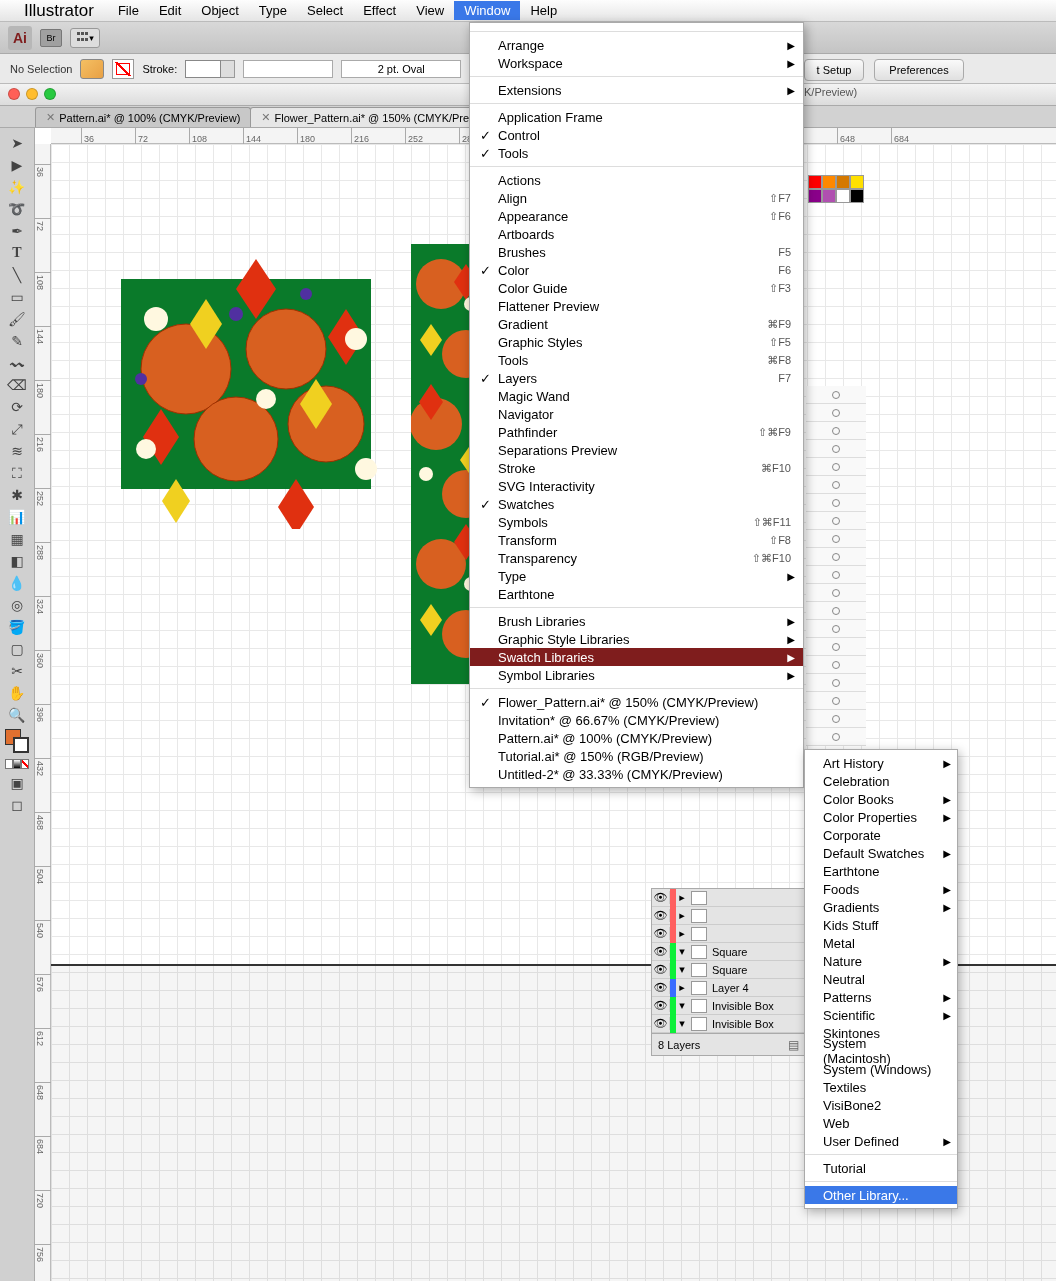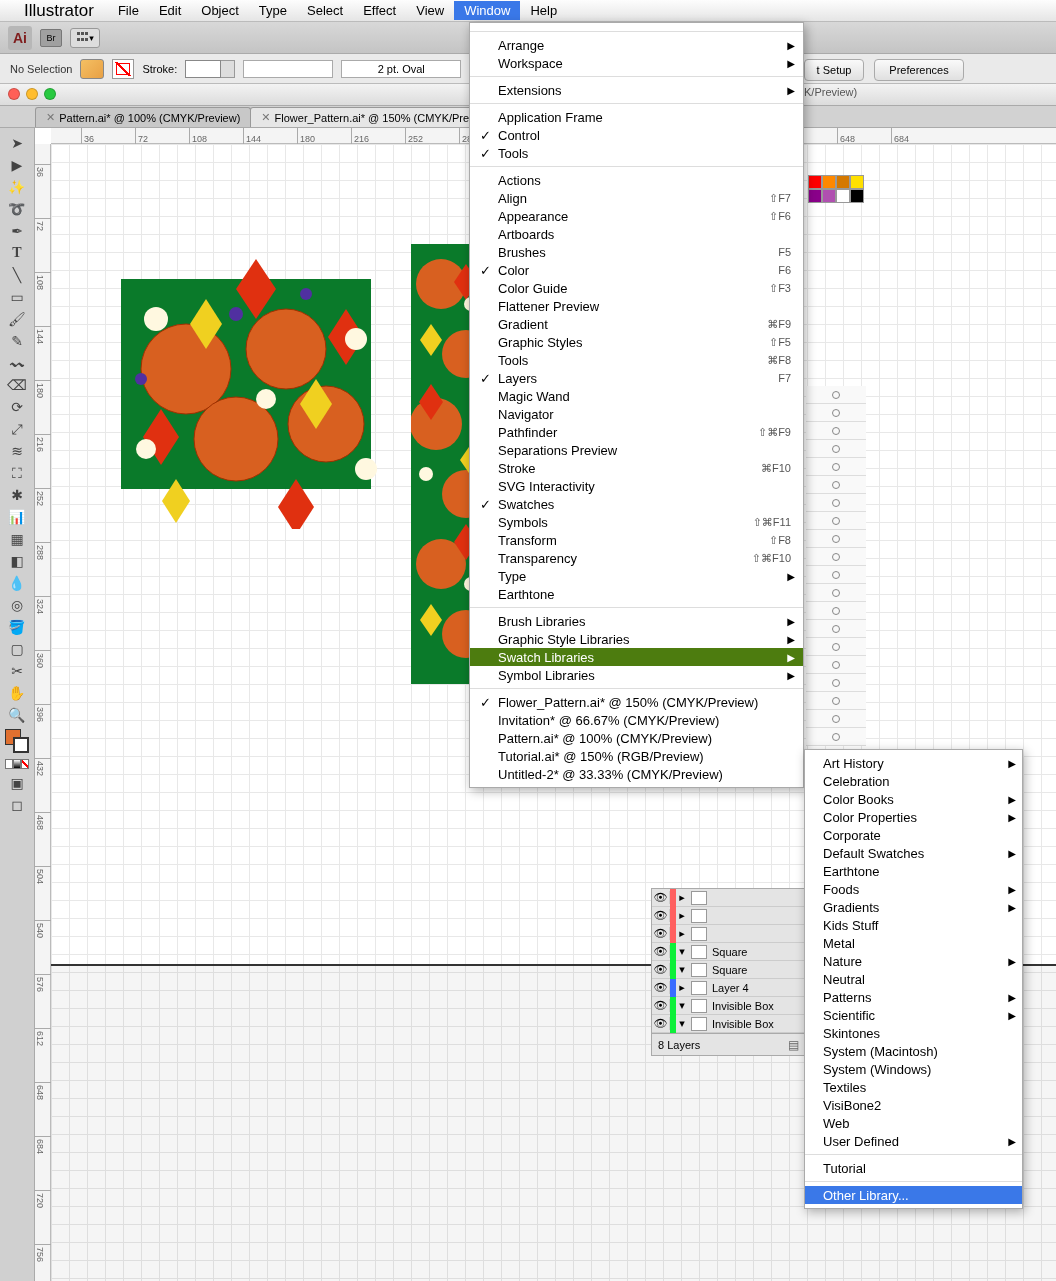--- a/index.html
+++ b/index.html
@@ -56,27 +56,27 @@
   .ruler-v .tick { position:absolute; left:0; font-size:9px; color:#666; width:16px; border-top:1px solid #aaa; writing-mode:vertical-lr; padding-top:2px; }
   .canvas { position:absolute; top:16px; left:16px; right:0; bottom:0; background:#fff; background-image: linear-gradient(#e8e8e8 1px, transparent 1px), linear-gradient(90deg,#e8e8e8 1px, transparent 1px); background-size:18px 18px; }
   .artboard-dark { position:absolute; left:0; right:0; top:820px; bottom:0; background:rgba(0,0,0,0.04); border-top:2px solid #333;}
 
   .flower-art { position:absolute; }
 
   
   .dropdown { position:absolute; top:22px; left:469px; width:335px; background:#fff; border:1px solid #aaa; box-shadow: 2px 3px 10px rgba(0,0,0,0.3); z-index:100; padding:4px 0;}
   .dropdown .dd-item { height:18px; display:flex; align-items:center; padding:0 22px 0 28px; font-size:13px; position:relative; }
   .dropdown .dd-item.sub::after { content:"▶"; position:absolute; right:8px; font-size:10px; }
-  .dropdown .dd-item.highlight { background:#4d7c0f; color:#fff; }
+  .dropdown .dd-item.highlight { background:#7f1d1d; color:#fff; }
   .dropdown .dd-sep { height:1px; background:#ddd; margin:4px 0; }
   .dropdown .check::before { content:"✓"; position:absolute; left:10px; }
   .dropdown .shortcut { position:absolute; right:12px; font-size:11px; color:#555; }
 
   
-  .submenu { position:absolute; top:749px; left:804px; width:219px; background:#fff; border:1px solid #aaa; box-shadow:2px 3px 10px rgba(0,0,0,0.3); z-index:101; padding:4px 0;}
+  .submenu { position:absolute; top:749px; left:804px; width:154px; background:#fff; border:1px solid #aaa; box-shadow:2px 3px 10px rgba(0,0,0,0.3); z-index:101; padding:4px 0;}
   .submenu .dd-item { height:18px; display:flex; align-items:center; padding:0 20px 0 18px; font-size:13px; position:relative;}
   .submenu .dd-item.sub::after { content:"▶"; position:absolute; right:6px; font-size:10px;}
   .submenu .dd-item.highlight { background:#3a78e8; color:#fff; }
   .submenu .dd-sep { height:1px; background:#ddd; margin:4px 0; }
   .swatch-grid { position:absolute; right:192px; top:175px; display:flex; flex-wrap:wrap; width:56px; }
   .swatch-grid span { width:14px; height:14px; border:1px solid #999; }
 
   .layers-panel { position:absolute; right:195px; top:888px; width:210px; background:#e4e4e4; border:1px solid #aaa; font-size:11px; z-index:40;}
   .layer-row { height:18px; display:flex; align-items:center; border-bottom:1px solid #ccc; }
   .layer-row .eye { width:18px;text-align:center; border-right:1px solid #ccc;}

